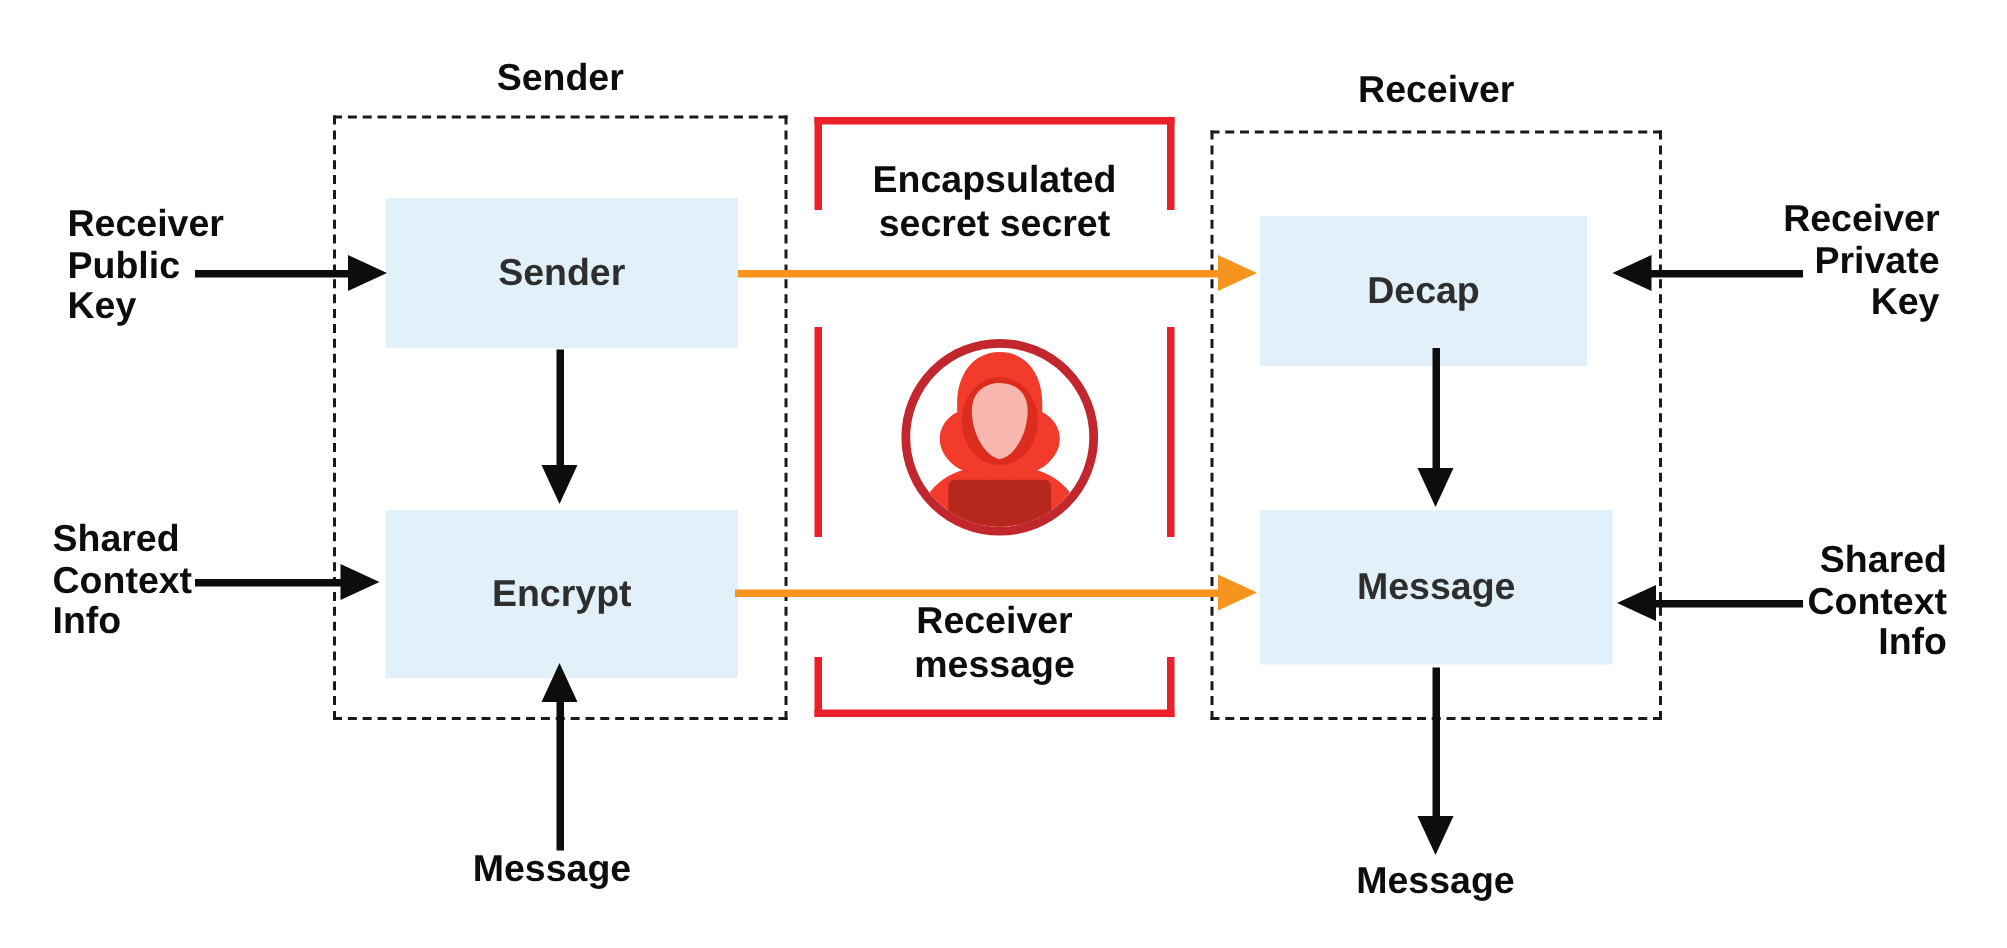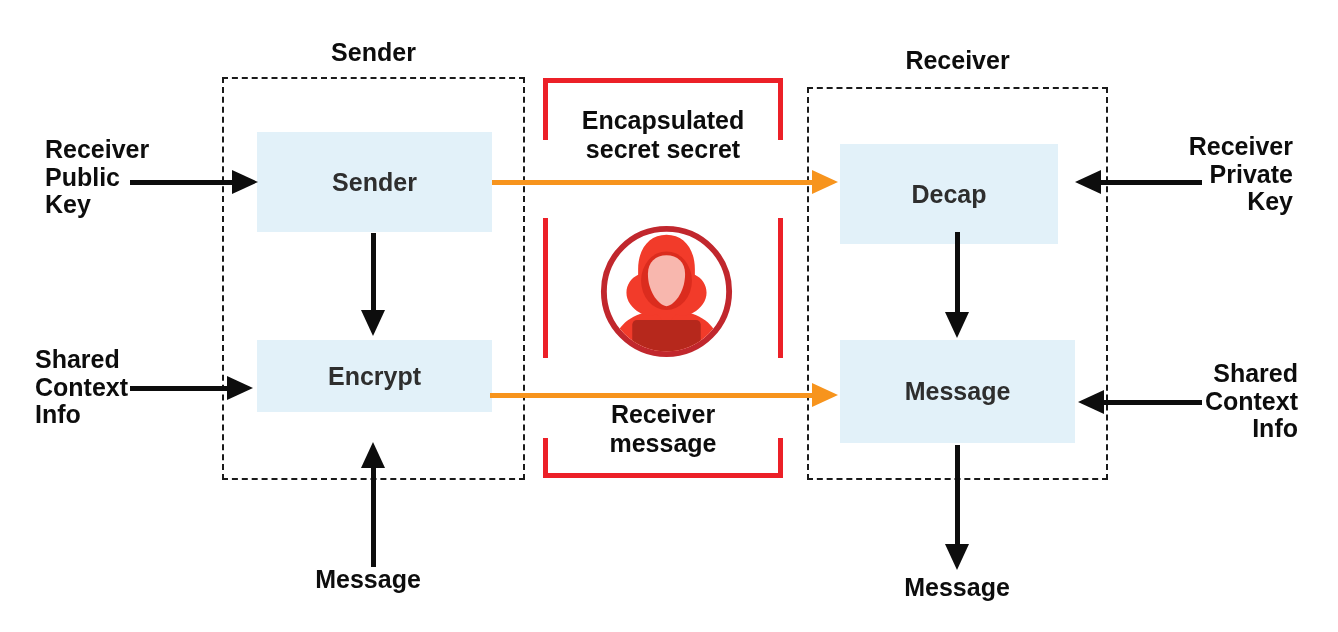--- a/index.html
+++ b/index.html
@@ -61,21 +61,21 @@
   }
 </style>
 </head>
 <body>
 
 <div id="canvas">
 
   <div class="title" style="left:222px;top:38px;width:303px;">Sender</div>
   <div class="dashed-group" style="left:222px;top:77px;width:299px;height:399px;"></div>
   <div class="procbox" style="left:257px;top:132px;width:235px;height:100px;">Sender</div>
-  <div class="procbox" style="left:257px;top:340px;width:235px;height:72px;">Encrypt</div>
+  <div class="procbox" style="left:257px;top:340px;width:235px;height:112px;">Encrypt</div>
 
   <div class="title" style="left:807px;top:46px;width:301px;">Receiver</div>
   <div class="dashed-group" style="left:807px;top:87px;width:297px;height:389px;"></div>
   <div class="procbox" style="left:840px;top:132px;width:218px;height:100px;margin-top:12px;">Decap</div>
   <div class="procbox" style="left:840px;top:340px;width:235px;height:103px;">Message</div>
 
   <div class="lbl" style="left:45px;top:136px;">Receiver
 Public
 Key</div>
   <div class="lbl" style="left:35px;top:346px;">Shared

